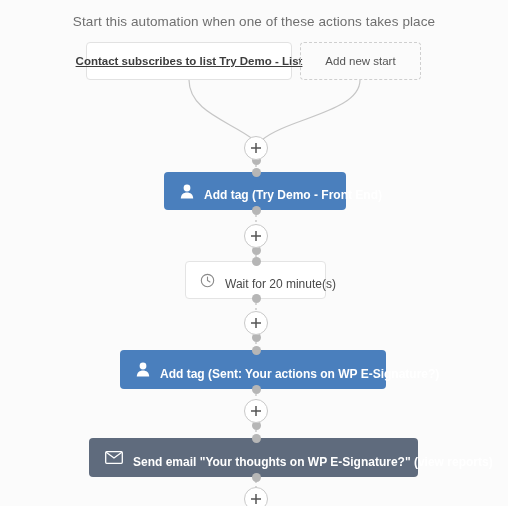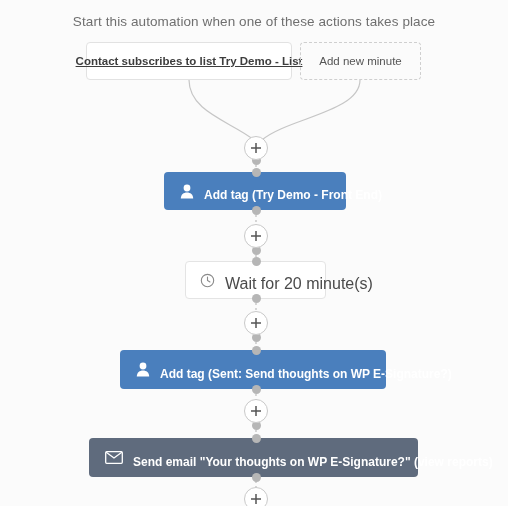--- a/index.html
+++ b/index.html
@@ -85,21 +85,21 @@
     background: #5f6b7d;
     color: #ffffff;
     font-weight: bold;
     font-size: 12px;
   }
   .step.white {
     background: #ffffff;
     border: 1px solid #e4e4e4;
     color: #4a4a4a;
     font-weight: normal;
-    font-size: 16px;
+    font-size: 12px;
   }
   .step .sicon {
     display: flex;
     align-items: center;
     justify-content: center;
     flex: 0 0 auto;
   }
   .step .slabel {
     margin-left: 10px;
     margin-top: 8px;
@@ -151,21 +151,21 @@
     <line x1="256" y1="389" x2="256" y2="401" stroke="#c6c6c6" stroke-width="1.4" stroke-dasharray="2 3"></line>
     <line x1="256" y1="425" x2="256" y2="440" stroke="#c6c6c6" stroke-width="1.4" stroke-dasharray="2 3"></line>
     <line x1="256" y1="476" x2="256" y2="489" stroke="#c6c6c6" stroke-width="1.4" stroke-dasharray="2 3"></line>
   </svg>
 
   <div class="start-box" style="left:86px; top:42px; width:206px; height:38px;text-decoration:underline;">
     <span>Contact subscribes to list Try Demo - List</span>
   </div>
 
   <div class="start-box dashed" style="left:300px; top:42px; width:121px; height:38px;">
-    <span>Add new minute</span>
+    <span>Add new start</span>
   </div>
 
   <div class="plus" style="left:244px; top:136px;">
     <svg width="12" height="12" viewBox="0 0 12 12">
       <path d="M6 1 L6 11 M1 6 L11 6" stroke="#555" stroke-width="1.5"></path>
     </svg>
   </div>
   <div class="node" style="left:251.5px; top:156px;"></div>
 
   <div class="step blue" style="left:164px; top:172px; width:182px; height:38px; padding-left:16px;">
@@ -206,21 +206,21 @@
   </div>
   <div class="node" style="left:251.5px; top:333px;"></div>
 
   <div class="step blue" style="left:120px; top:350px; width:266px; height:39px; padding-left:16px;">
     <span class="sicon">
       <svg width="14" height="15" viewBox="0 0 14 15">
         <circle cx="7" cy="4" r="3.4" fill="#ffffff"></circle>
         <path d="M0.8 14.5 C0.8 10.4, 3.6 8.4, 7 8.4 C10.4 8.4, 13.2 10.4, 13.2 14.5 Z" fill="#ffffff"></path>
       </svg>
     </span>
-    <span class="slabel">Add tag (Sent: Send thoughts on WP E-Signature?)</span>
+    <span class="slabel">Add tag (Sent: Your actions on WP E-Signature?)</span>
   </div>
   <div class="node" style="left:251.5px; top:346px;"></div>
   <div class="node" style="left:251.5px; top:385px;"></div>
 
   <div class="plus" style="left:244px; top:399px;">
     <svg width="12" height="12" viewBox="0 0 12 12">
       <path d="M6 1 L6 11 M1 6 L11 6" stroke="#555" stroke-width="1.5"></path>
     </svg>
   </div>
   <div class="node" style="left:251.5px; top:421px;"></div>

